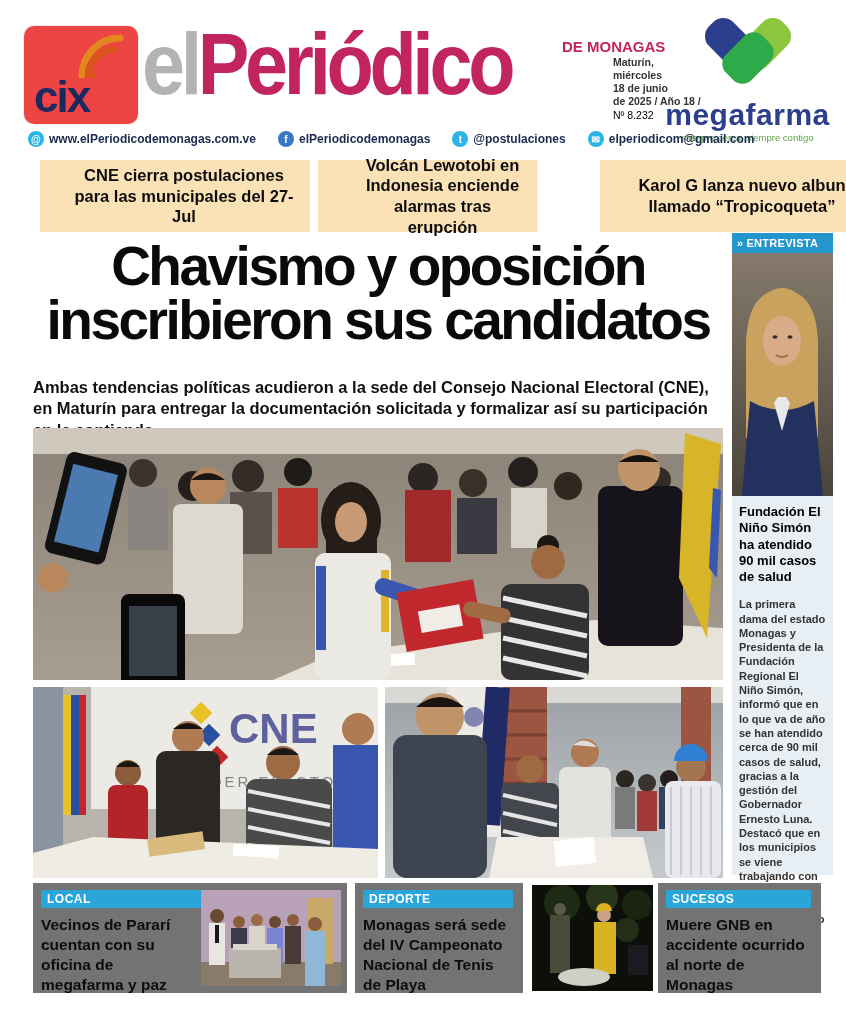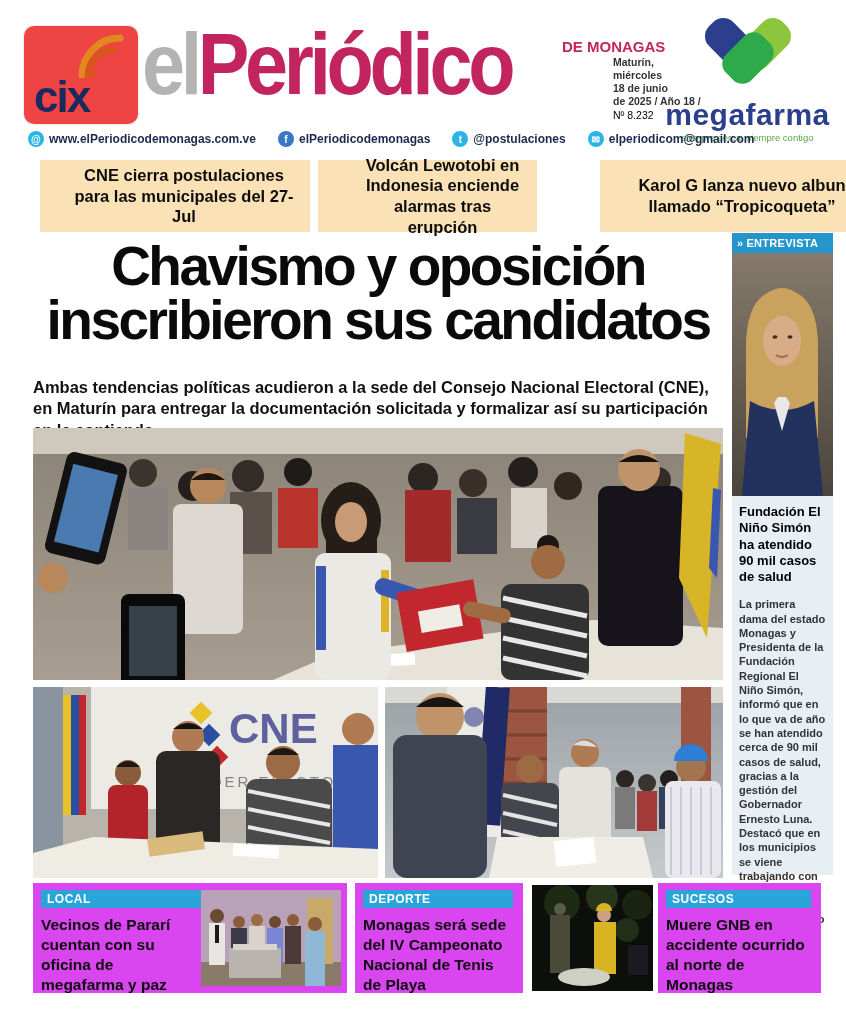--- a/index.html
+++ b/index.html
@@ -52,21 +52,21 @@
 
   
   .sidebar{position:absolute;left:732px;top:233px;width:101px;height:642px;background:#e8eff4;}
   .sidebar-label{background:#2596cc;color:#fff;font-size:11px;font-weight:bold;
                  padding:4px 5px;letter-spacing:0.3px;display:flex;gap:3px;align-items:center;}
   .sidebar-photo{width:101px;height:243px;overflow:hidden;}
   .sidebar-title{font-size:13px;font-weight:bold;line-height:1.25;padding:8px 7px 4px 7px;color:#000;}
   .sidebar-body{font-size:11px;font-weight:bold;line-height:1.3;padding:8px 7px;color:#333;}
 
   
-  .bottom-box{position:absolute;top:883px;height:110px;background:#d946ef;box-sizing:border-box;
+  .bottom-box{position:absolute;top:883px;height:110px;background:#737373;box-sizing:border-box;
               padding:7px 8px;}
   .box-local{left:33px;width:314px;}
   .box-deporte{left:355px;width:168px;}
   .box-sucesos{left:658px;width:163px;}
   .blue-label{background:#29a5da;color:#fff;font-size:12px;font-weight:bold;
               padding:2px 6px;display:block;letter-spacing:0.5px;}
   .label-local{width:150px;}
   .label-deporte{width:138px;}
   .label-sucesos{width:133px;}
   .box-text{font-size:15.5px;font-weight:bold;line-height:1.3;margin-top:7px;color:#0d0d0d;}

